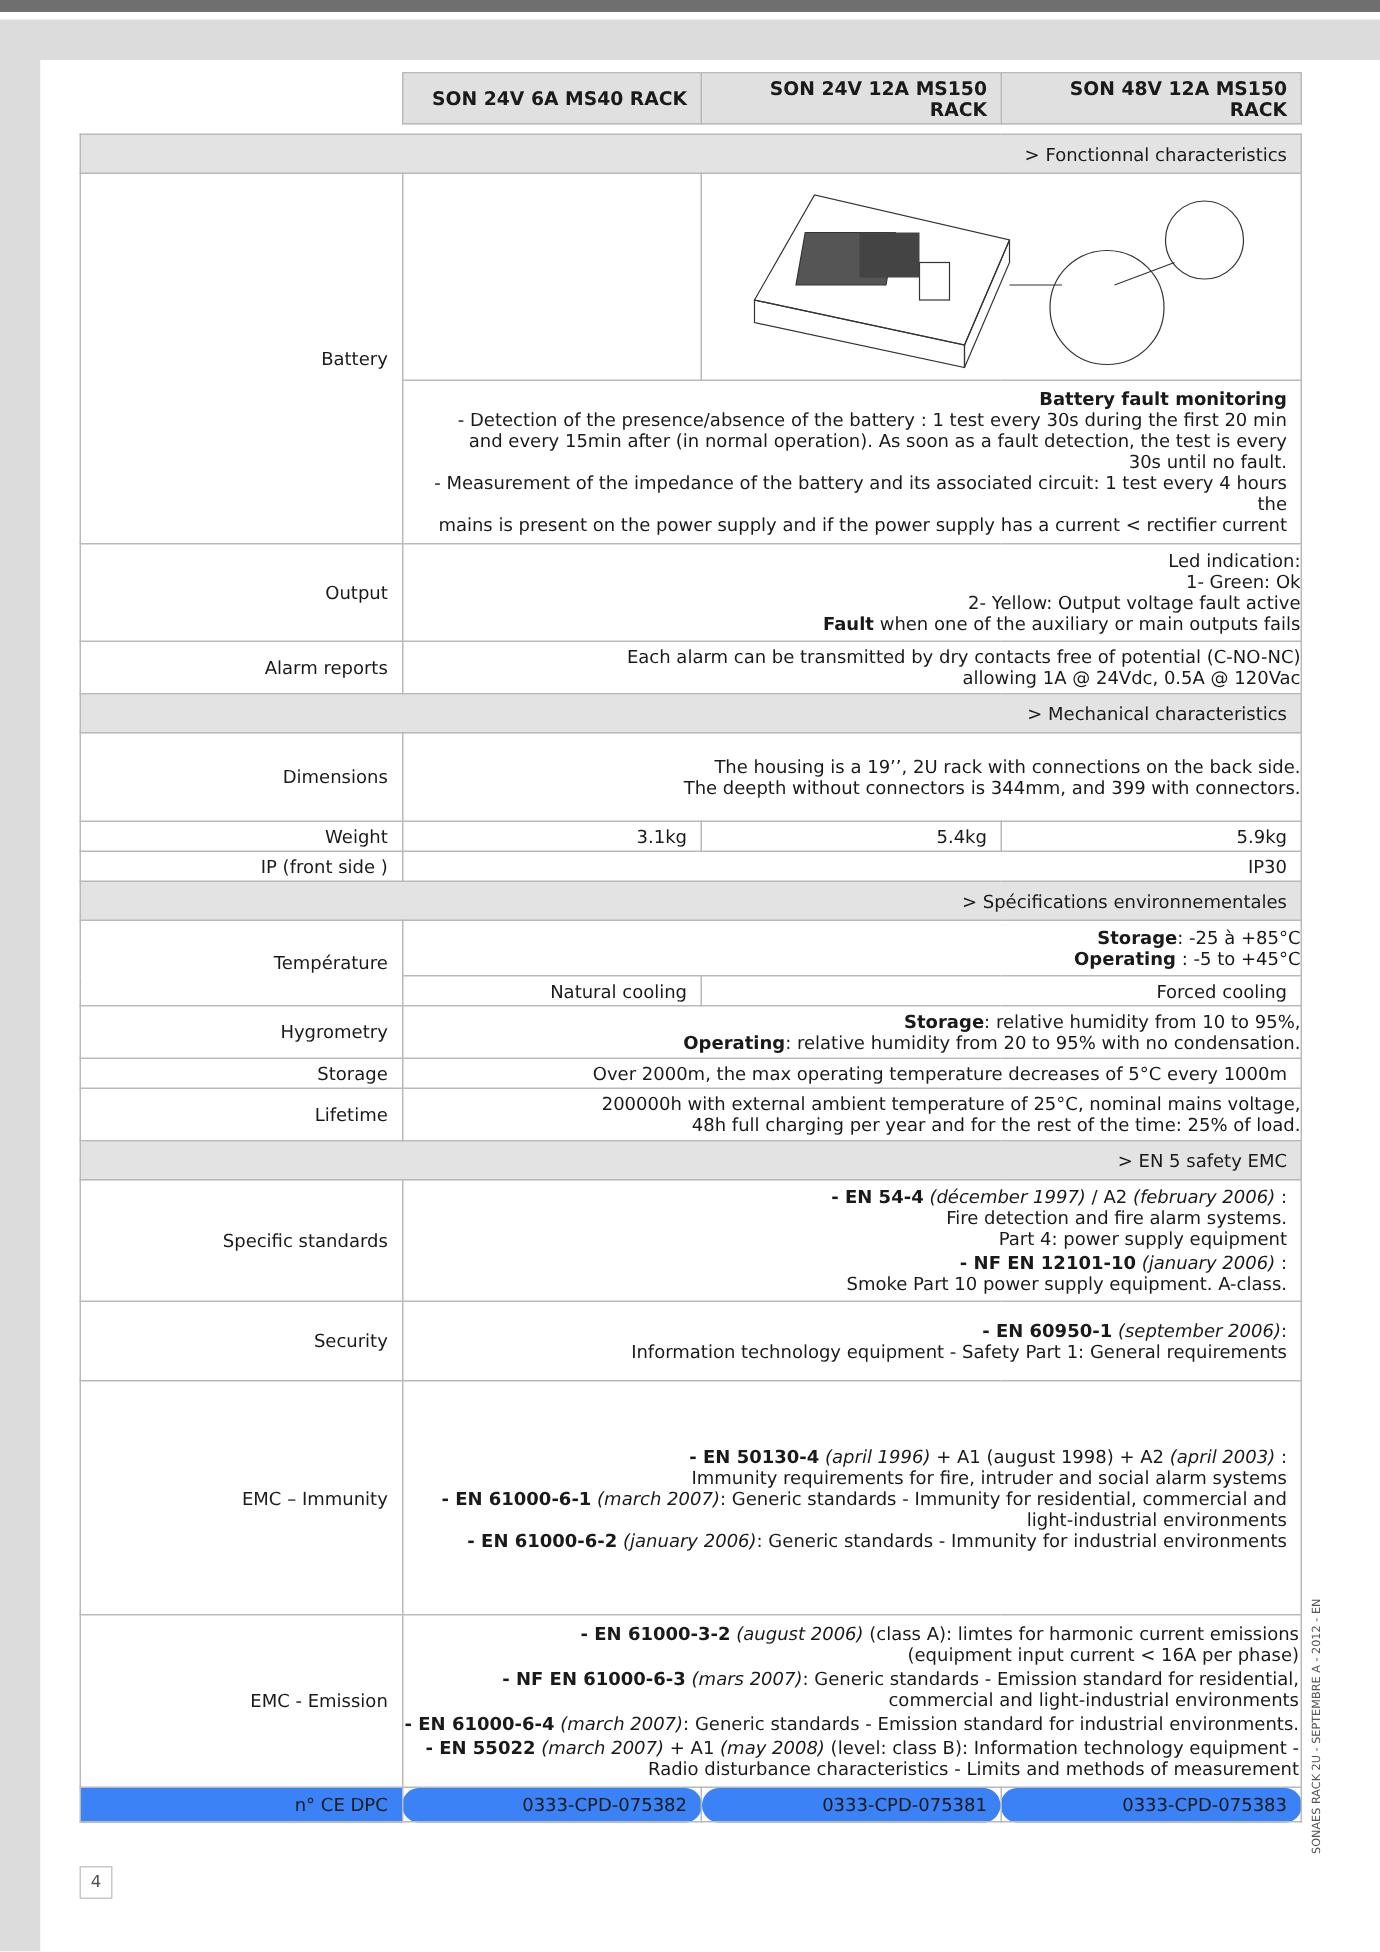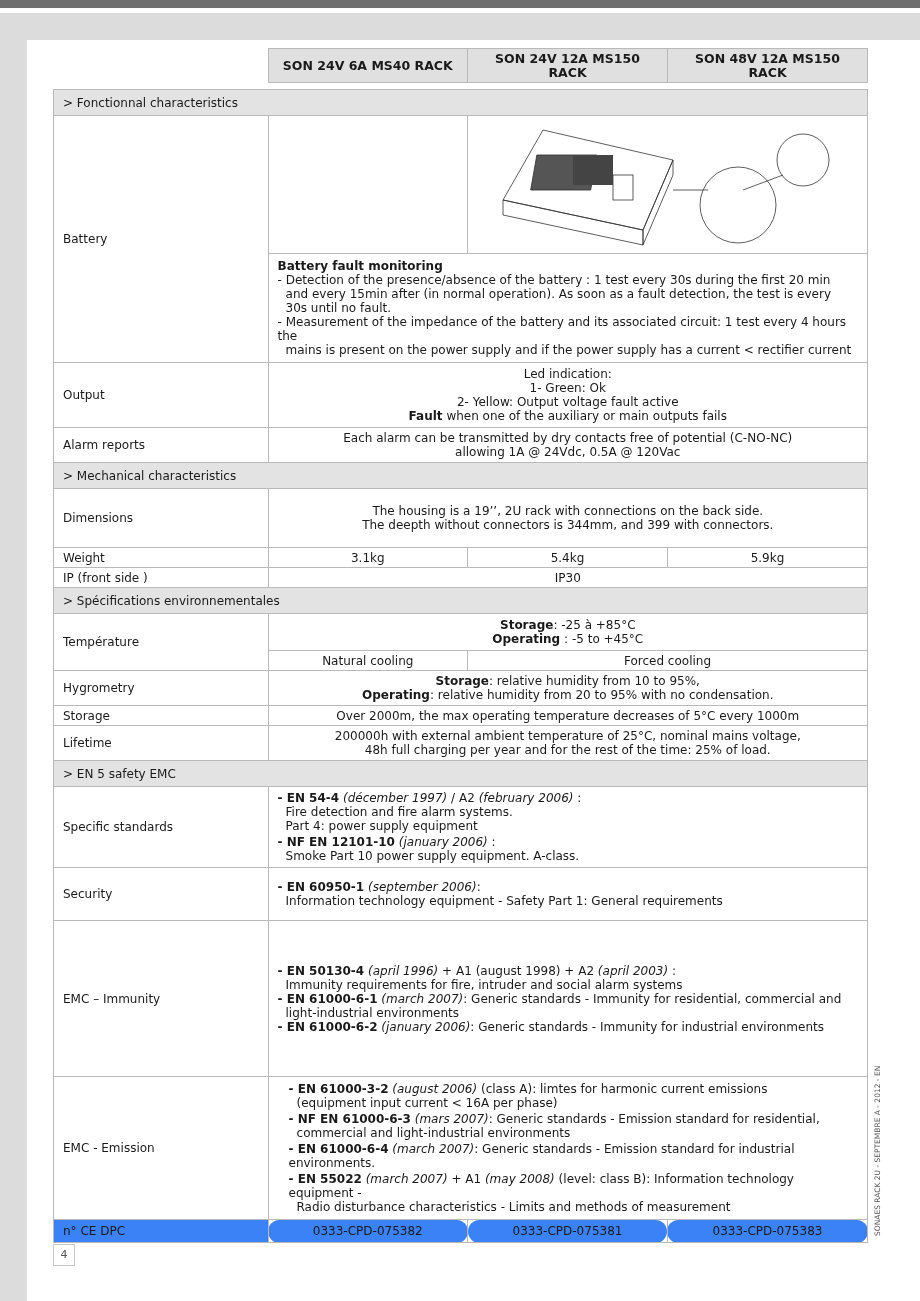--- a/index.html
+++ b/index.html
@@ -8,21 +8,21 @@
   .topbar { position:absolute; left:0; top:0; width:920px; height:8px; background:#6f6f6f; }
   .band { position:absolute; left:0; top:13px; width:920px; height:27px; background:#dcdcdc; }
   .leftband { position:absolute; left:0; top:40px; width:27px; height:1261px; background:#dcdcdc; }
   .brand { position:absolute; right:62px; top:17px; font-family:"DejaVu Sans", sans-serif; font-weight:bold;
            font-size:17px; letter-spacing:1px; color:#222;margin-top:38px; }
   .brand .small { font-size:10px; letter-spacing:0.5px; }
   .page { position:absolute; left:27px; top:40px; width:893px; height:1261px; background:#fff; }
 
   table.spec { position:absolute; left:53px; top:48px; width:815px; border-collapse:collapse;
                font-size:12px; line-height:14px; }
-  table.spec td, table.spec th { border:1.5px solid #b9b9b9; padding:0 9px; }
+  table.spec td, table.spec th { border:1.5px solid #b9b9b9; padding:0 9px;text-align:right; }
   .hdr td.empty { border:none; background:#fff; }
   .hdr th { background:#e0e0e0; font-weight:bold; font-size:12.5px; height:33px; text-align:center; padding:0; }
   .sec td { background:#e3e3e3; height:25px; }
   .center { text-align:center;border-radius:31px; }
   .cert td { background:#3b82f6; height:22px; }
   .gap td { border-left:none; border-right:none; height:6px; padding:0; border-top:none; }
   b { font-weight:bold; }
   i { font-style:italic; }
   .ind { padding-left:8px; }
   .mono-img { display:block; margin:2px auto; }
@@ -191,21 +191,21 @@
     <td colspan="3" style="padding:4px 9px">
       <p class="l"><b>- EN 50130-4</b><i> (april 1996)</i><span> + A1 (august 1998) + A2 </span><i>(april 2003)</i><span> :</span></p>
       <p class="l ind">Immunity requirements for fire, intruder and social alarm systems</p>
       <p class="l"><b>- EN 61000-6-1</b><i> (march 2007)</i><span>: Generic standards - Immunity for residential, commercial and</span></p>
       <p class="l ind">light-industrial environments</p>
       <p class="l"><b>- EN 61000-6-2</b><i> (january 2006)</i><span>: Generic standards - Immunity for industrial environments</span></p>
     </td>
   </tr>
   <tr>
     <td>EMC - Emission</td>
-    <td colspan="3" style="padding:5px 20px">
+    <td colspan="3" style="padding:5px 1px">
       <p class="l"><b>- EN 61000-3-2</b><i> (august 2006)</i><span> (class A): limtes for harmonic current emissions</span></p>
       <p class="l ind">(equipment input current &lt; 16A per phase)</p>
       <p class="l" style="margin-top:2px"><b>- NF EN 61000-6-3</b><i> (mars 2007)</i><span>: Generic standards - Emission standard for residential,</span></p>
       <p class="l ind">commercial and light-industrial environments</p>
       <p class="l" style="margin-top:2px"><b>- EN 61000-6-4</b><i> (march 2007)</i><span>: Generic standards - Emission standard for industrial environments.</span></p>
       <p class="l" style="margin-top:2px"><b>- EN 55022</b><i> (march 2007)</i><span> + A1 </span><i>(may 2008)</i><span> (level: class B): Information technology equipment -</span></p>
       <p class="l ind">Radio disturbance characteristics - Limits and methods of measurement</p>
     </td>
   </tr>
   <tr class="cert">

